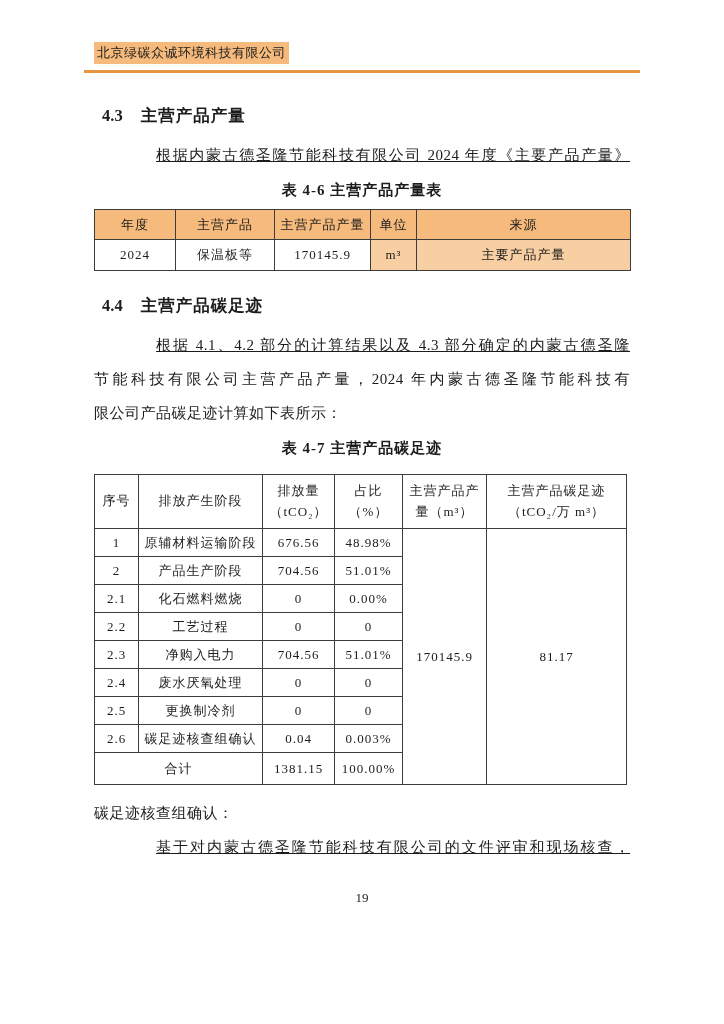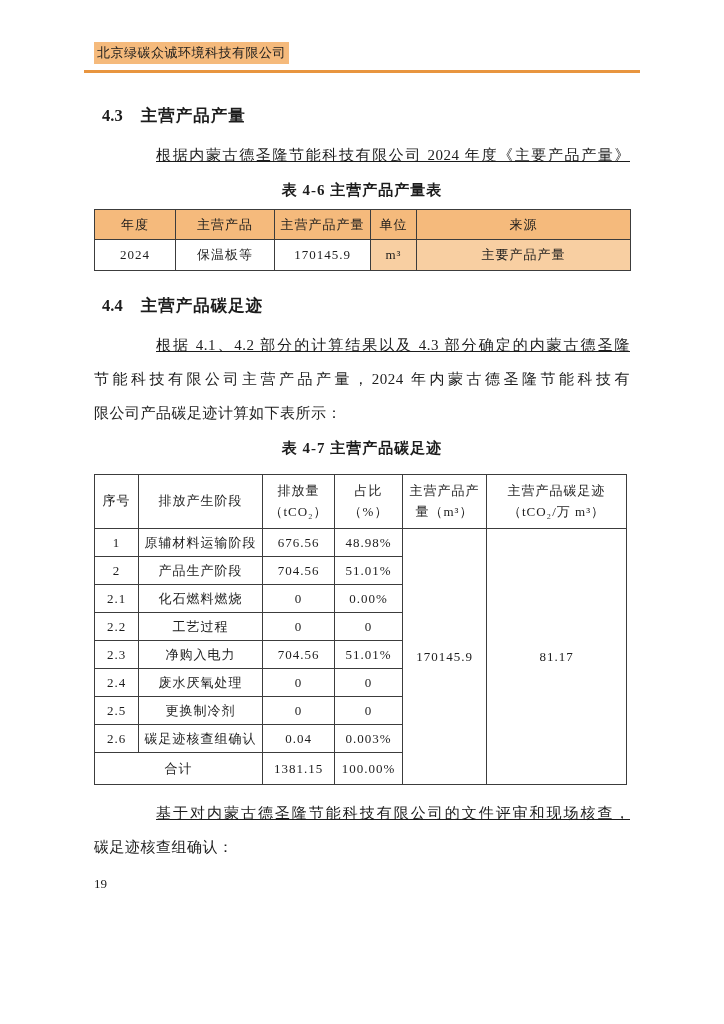--- a/index.html
+++ b/index.html
@@ -64,21 +64,21 @@
   .t46 td { height: 31px; }
   .t46 td.hl-cell { background: #f8cfa2; }
 
   
   .t47 { width: 532px; margin-top: 16px; }
   .t47 th { height: 54px; white-space: pre-line; line-height: 1.55; }
   .t47 td { height: 28px; }
   .t47 td.total-cell { height: 32px; }
   .t47 .merged { vertical-align: middle; }
 
-  .page-num { text-align: left; font-size: 13px; margin-top: 12px; }
+  .page-num { text-align: center; font-size: 13px; margin-top: 26px; }
 </style>
 </head>
 <body>
 
 <div class="page">
   <div class="content">
 
     <div class="doc-header">
       <span class="hl">北京绿碳众诚环境科技有限公司</span>
     </div>
@@ -201,20 +201,20 @@
       </tr>
       <tr>
         <td class="total-cell" colspan="2">合计</td>
         <td class="total-cell">1381.15</td>
         <td class="total-cell">100.00%</td>
       </tr>
     </tbody>
       </table>
 
     <div class="para">
+      <div class="line last">碳足迹核查组确认：</div>
       <div class="line indent">基于对内蒙古德圣隆节能科技有限公司的文件评审和现场核查，</div>
-      <div class="line last">碳足迹核查组确认：</div>
     </div>
 
     <div class="page-num">19</div>
 
   </div>
 </div>
 
 </body></html>

